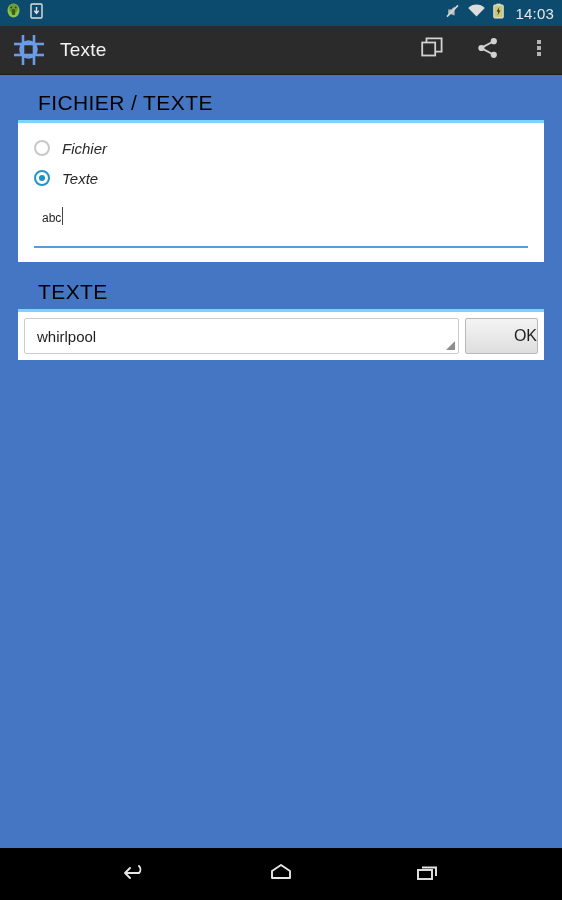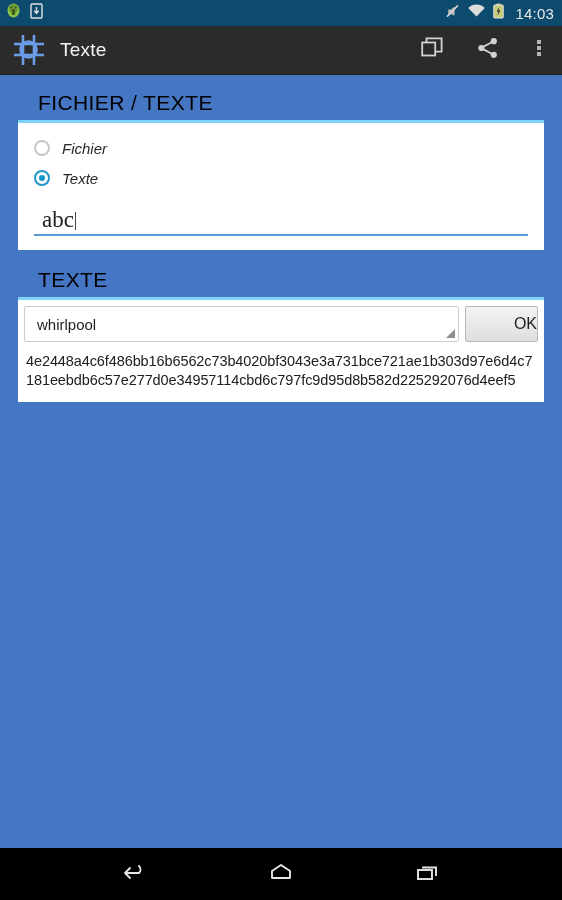--- a/index.html
+++ b/index.html
@@ -115,27 +115,26 @@
     color: #2a2a2a;
     font-style: italic;
   }
 
   
   .text-input-wrap {
     margin: 12px 4px 2px 4px;
     position: relative;
   }
   .input-display {
-    font-size: 23px;
+    font-size: 12px;
     color: #1f1f1f;
-    padding: 2px 2px 1px 8px;
+    padding: 2px 2px 21px 8px;
     border-bottom: 2px solid #5b9bd5;
     position: relative;
     white-space: pre;
-    font-family: Liberation Serif, serif;
   }
   .caret {
     display: inline-block;
     width: 1px;
     height: 18px;
     background: #444;
     vertical-align: -3px;
     margin-left: 1px;
   }
 
@@ -329,21 +328,20 @@
       <div class="card-body hash-body">
 
         <div class="spinner-row">
           <div class="spinner">
             <span>whirlpool</span>
             <span class="spinner-arrow"></span>
           </div>
           <div class="ok-btn">OK</div>
         </div>
 
-        <div class="hash-output">4e2448a4c6f486bb16b6562c73b4020bf3043e3a731bce721ae1b303d97e6d4c7181eebdb6c57e277d0e34957114cbd6c797fc9d95d8b582d225292076d4eef5</div>
 
       </div>
     </div>
 
   </div>
 
   <div class="navbar">
     <div class="nav-btn">
       <span>
         <svg width="30" height="24" viewBox="0 0 30 24">

